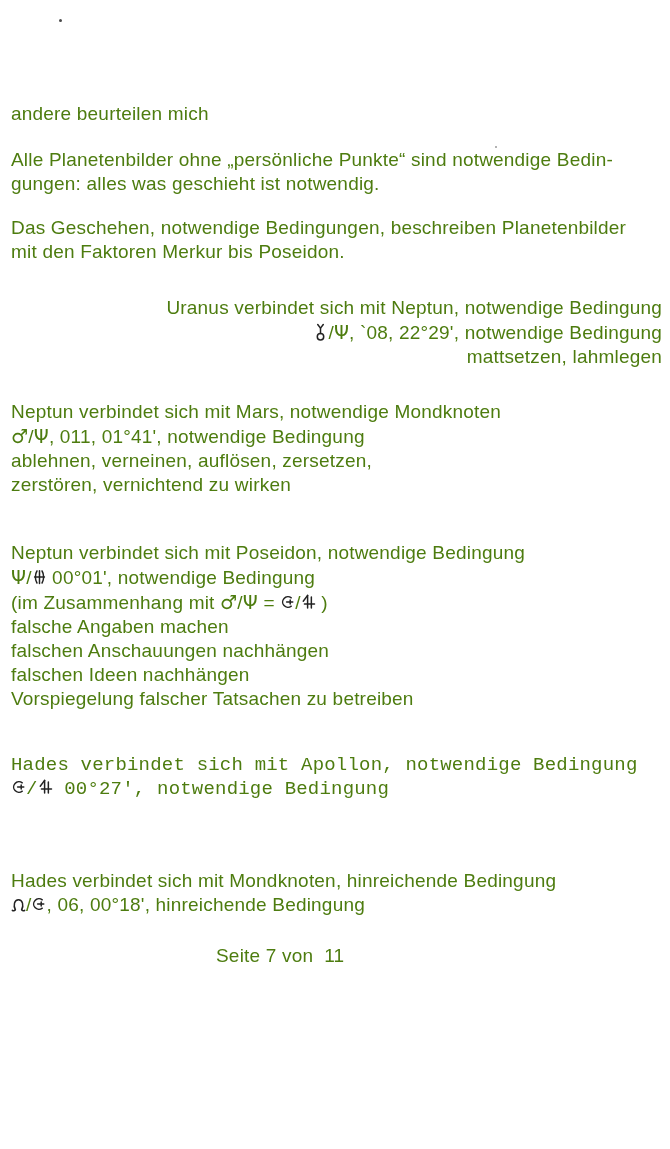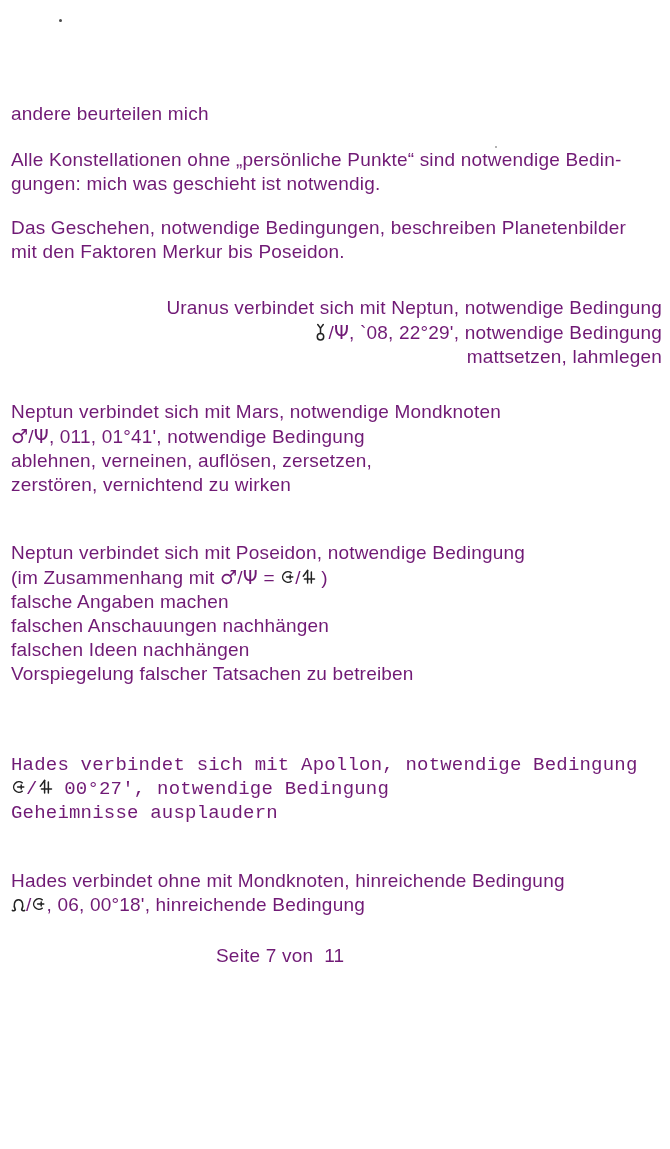--- a/index.html
+++ b/index.html
@@ -7,21 +7,21 @@
     padding: 0;
     background: #ffffff;
   }
   .page {
     position: relative;
     width: 670px;
     height: 1149px;
     background: #ffffff;
     overflow: hidden;
     font-family: "Liberation Sans", "DejaVu Sans", sans-serif;
-    color: #701a75;
+    color: #4d7c0f;
   }
   .block {
     position: absolute;
     left: 11px;
     right: 8px;
   }
   .line {
     font-size: 19px;
     line-height: 24px;
     letter-spacing: 0.2px;
@@ -92,63 +92,65 @@
   </svg>
 
   <div class="speck speck-1"></div>
   <div class="speck speck-2"></div>
 
   <div id="doc-body">
       <div class="block" style="top: 102px;">
         <div class="line">andere beurteilen mich</div>
       </div>
       <div class="block" style="top: 148px;">
-        <div class="line">Alle Konstellationen ohne „persönliche Punkte“ sind notwendige Bedin-</div>
-        <div class="line">gungen: mich was geschieht ist notwendig.</div>
+        <div class="line">Alle Planetenbilder ohne „persönliche Punkte“ sind notwendige Bedin-</div>
+        <div class="line">gungen: alles was geschieht ist notwendig.</div>
       </div>
       <div class="block" style="top: 216px;">
         <div class="line">Das Geschehen, notwendige Bedingungen, beschreiben Planetenbilder</div>
         <div class="line">mit den Faktoren Merkur bis Poseidon.</div>
       </div>
       <div class="block" style="top: 296px; text-align: right;">
         <div class="line">Uranus verbindet sich mit Neptun, notwendige Bedingung</div>
         <div class="line"><svg class="sym-svg" viewBox="0 0 20 24">
             <use href="#glyph-uranus"></use>
           </svg>/<span class="sym-char">Ψ</span>, `08, 22°29', notwendige Bedingung</div>
         <div class="line">mattsetzen, lahmlegen</div>
       </div>
       <div class="block" style="top: 400px;">
         <div class="line">Neptun verbindet sich mit Mars, notwendige Mondknoten</div>
         <div class="line"><span class="sym-char">♂</span>/<span class="sym-char">Ψ</span>, 011, 01°41', notwendige Bedingung</div>
         <div class="line">ablehnen, verneinen, auflösen, zersetzen,</div>
         <div class="line">zerstören, vernichtend zu wirken</div>
       </div>
       <div class="block" style="top: 541px;">
         <div class="line">Neptun verbindet sich mit Poseidon, notwendige Bedingung</div>
+        <div class="line"><span class="sym-char">Ψ</span>/<svg class="sym-svg" viewBox="0 0 20 24">
+            <use href="#glyph-poseidon"></use>
+          </svg> 00°01', notwendige Bedingung</div>
         <div class="line">(im Zusammenhang mit <span class="sym-char">♂</span>/<span class="sym-char">Ψ</span> = <svg class="sym-svg" viewBox="0 0 20 24">
             <use href="#glyph-hades"></use>
           </svg>/<svg class="sym-svg" viewBox="0 0 20 24">
             <use href="#glyph-apollon"></use>
           </svg> )</div>
         <div class="line">falsche Angaben machen</div>
         <div class="line">falschen Anschauungen nachhängen</div>
         <div class="line">falschen Ideen nachhängen</div>
         <div class="line">Vorspiegelung falscher Tatsachen zu betreiben</div>
       </div>
       <div class="block" style="top: 753px; font-family: Liberation Mono, monospace;">
         <div class="line">Hades verbindet sich mit Apollon, notwendige Bedingung</div>
         <div class="line"><svg class="sym-svg" viewBox="0 0 20 24">
             <use href="#glyph-hades"></use>
           </svg>/<svg class="sym-svg" viewBox="0 0 20 24">
             <use href="#glyph-apollon"></use>
           </svg> 00°27', notwendige Bedingung</div>
-        <div class="line">Geheimnisse ausplaudern</div>
       </div>
       <div class="block" style="top: 869px;">
-        <div class="line">Hades verbindet ohne mit Mondknoten, hinreichende Bedingung</div>
+        <div class="line">Hades verbindet sich mit Mondknoten, hinreichende Bedingung</div>
         <div class="line"><svg class="sym-svg" viewBox="0 0 20 24">
             <use href="#glyph-node"></use>
           </svg>/<svg class="sym-svg" viewBox="0 0 20 24">
             <use href="#glyph-hades"></use>
           </svg>, 06, 00°18', hinreichende Bedingung</div>
       </div>
     </div>
 
   <div class="footer">Seite 7 von  11</div>
 

